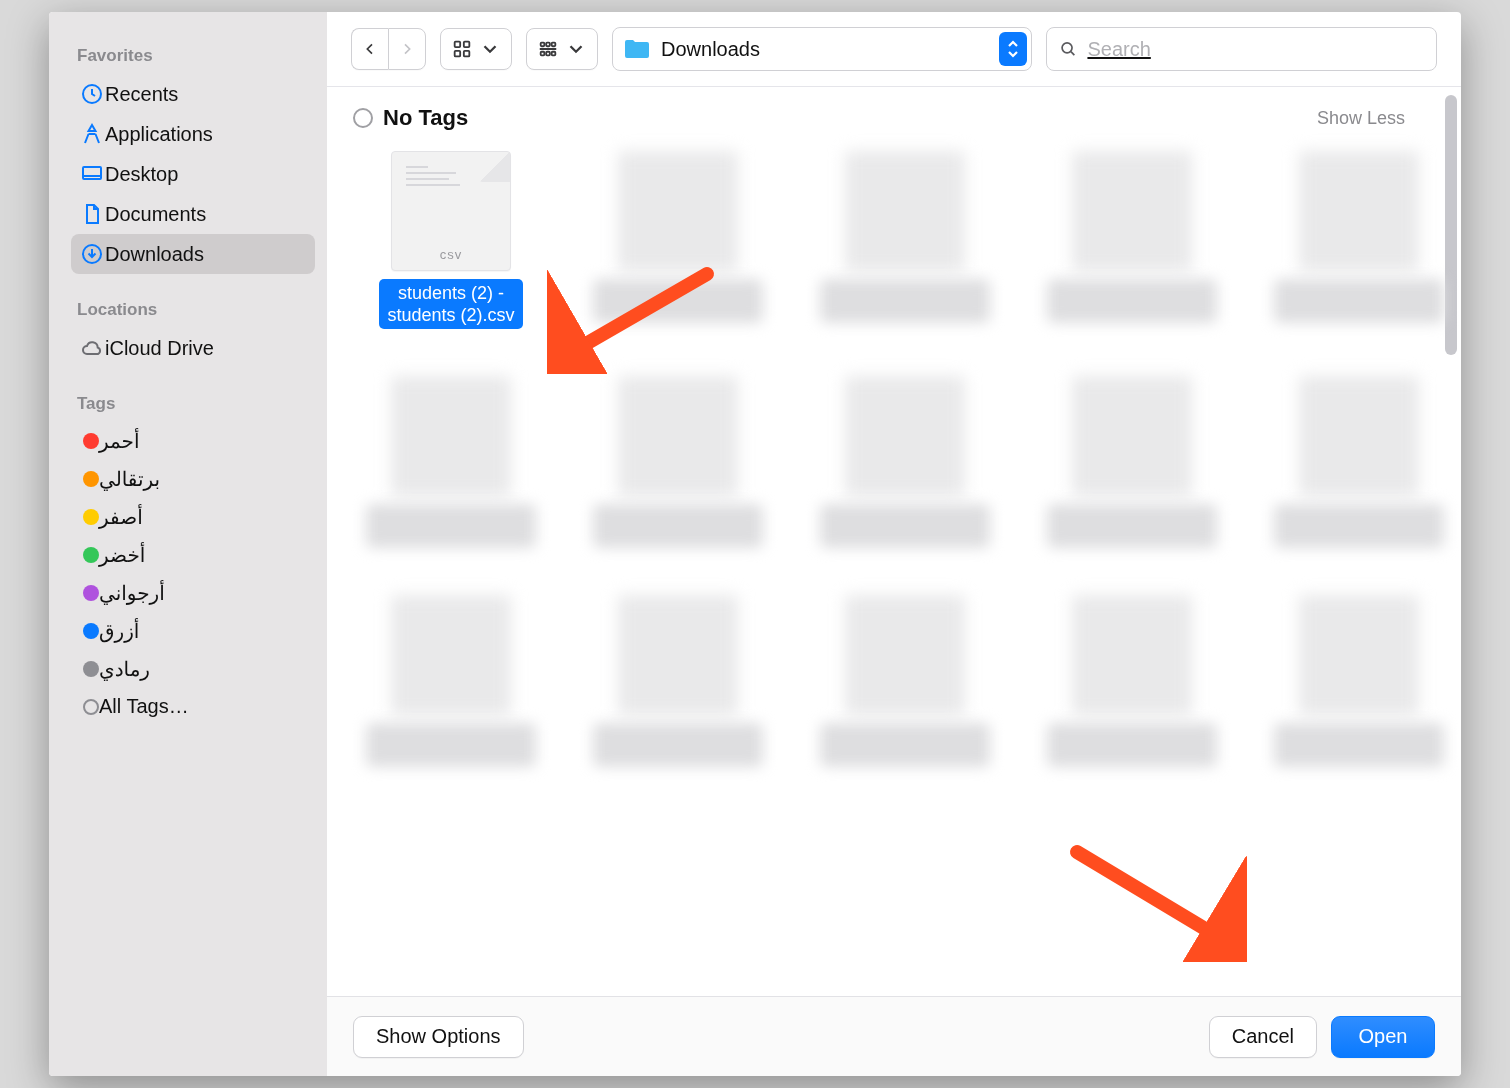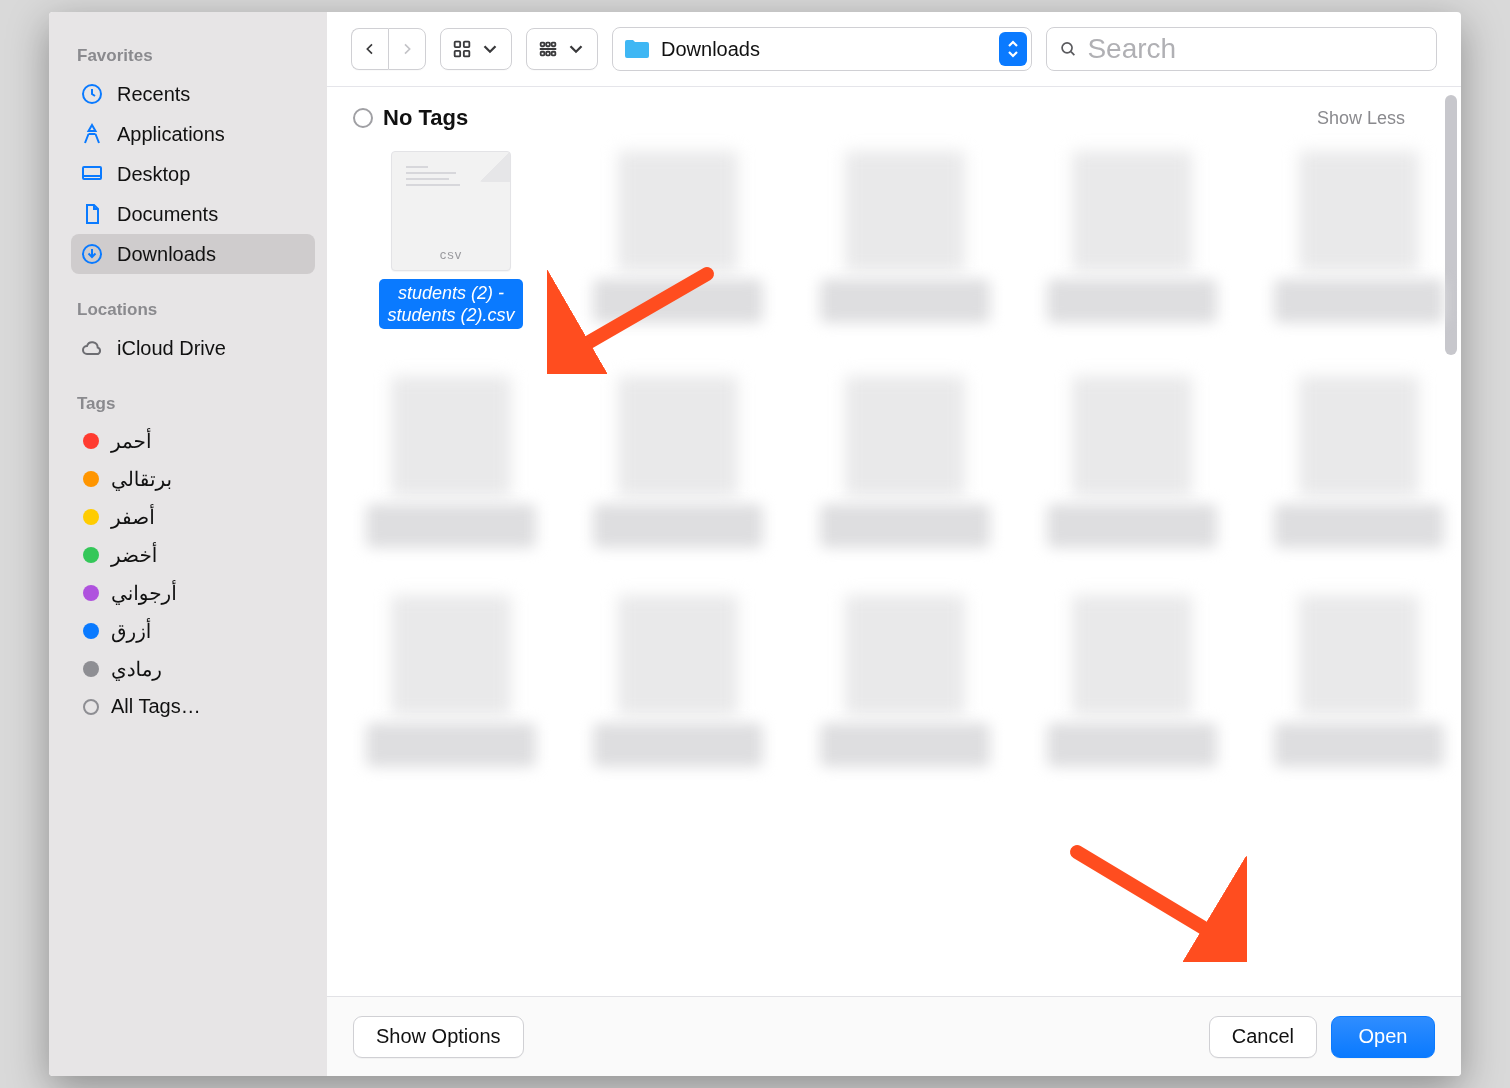--- a/index.html
+++ b/index.html
@@ -25,21 +25,20 @@
     color: #111;
   }
   .sidebar-section-title {
     font-size: 17px;
     color: #8a8a8e;
     font-weight: 600;
     margin: 10px 0 8px 6px;
   }
   .sidebar-item {
     display: flex; align-items: center;
-    gap: 12px;
     padding: 7px 10px 7px 8px;
     border-radius: 8px;
     cursor: default;
     font-size: 20px;
   }
   .sidebar-item.selected { background: #cfcccd; }
   .sidebar-icon { width: 26px; height: 26px; display: inline-flex; align-items:center; justify-content:center; color: #0a7aff; }
   .sidebar-icon svg { width: 24px; height: 24px; }
   .tag-dot {
     width: 16px; height: 16px; border-radius: 50%;
@@ -95,22 +94,23 @@
     flex: 1; min-width: 0;
     height: 44px;
     border: 1px solid #d0d0d4;
     border-radius: 8px;
     display: flex; align-items: center;
     padding: 0 12px;
     gap: 10px;
     color: #8a8a8e;
   }
   .search-field input {
-    border: none; outline: none; font-size: 28px; color: #111; width: 100%;
+    border: none; outline: none; font-size: 20px; color: #111; width: 100%;
     background: transparent;
+    text-decoration: underline;
   }
   .search-field input::placeholder { color: #b0b0b4; }
   .search-icon { width: 20px; height: 20px; color: #5a5a5e; }
   .content { flex: 1; overflow: auto; position: relative; border-top: 1px solid #e5e5ea; }
   .content-scrollbar {
     position: absolute; right: 4px; top: 8px; width: 12px; height: 260px;
     background: #c7c7cc; border-radius: 6px;
   }
   .group-header {
     display: flex; align-items: center; justify-content: space-between;
@@ -145,21 +145,21 @@
   .file-thumb .page-lines span { display:block; height:2px; background:#d7d7db; margin-bottom:4px; }
   .file-thumb .page-lines span:nth-child(1){width:30%} .file-thumb .page-lines span:nth-child(2){width:70%} .file-thumb .page-lines span:nth-child(3){width:60%} .file-thumb .page-lines span:nth-child(4){width:75%}
   .file-name {
     margin-top: 8px;
     font-size: 18px;
     line-height: 22px;
     padding: 3px 8px;
     border-radius: 5px;
     max-width: 200px;
   }
-  .file-name.selected { background: #0a7aff; color: #fff; font-style: italic; }
+  .file-name.selected { background: #0a7aff; color: #fff; }
   .footer {
     height: 80px;
     border-top: 1px solid #e2e2e6;
     display: flex; align-items: center;
     padding: 0 26px;
     gap: 14px;
     background: #fafafa;
   }
   .footer-spacer { flex: 1; }
   .btn {

